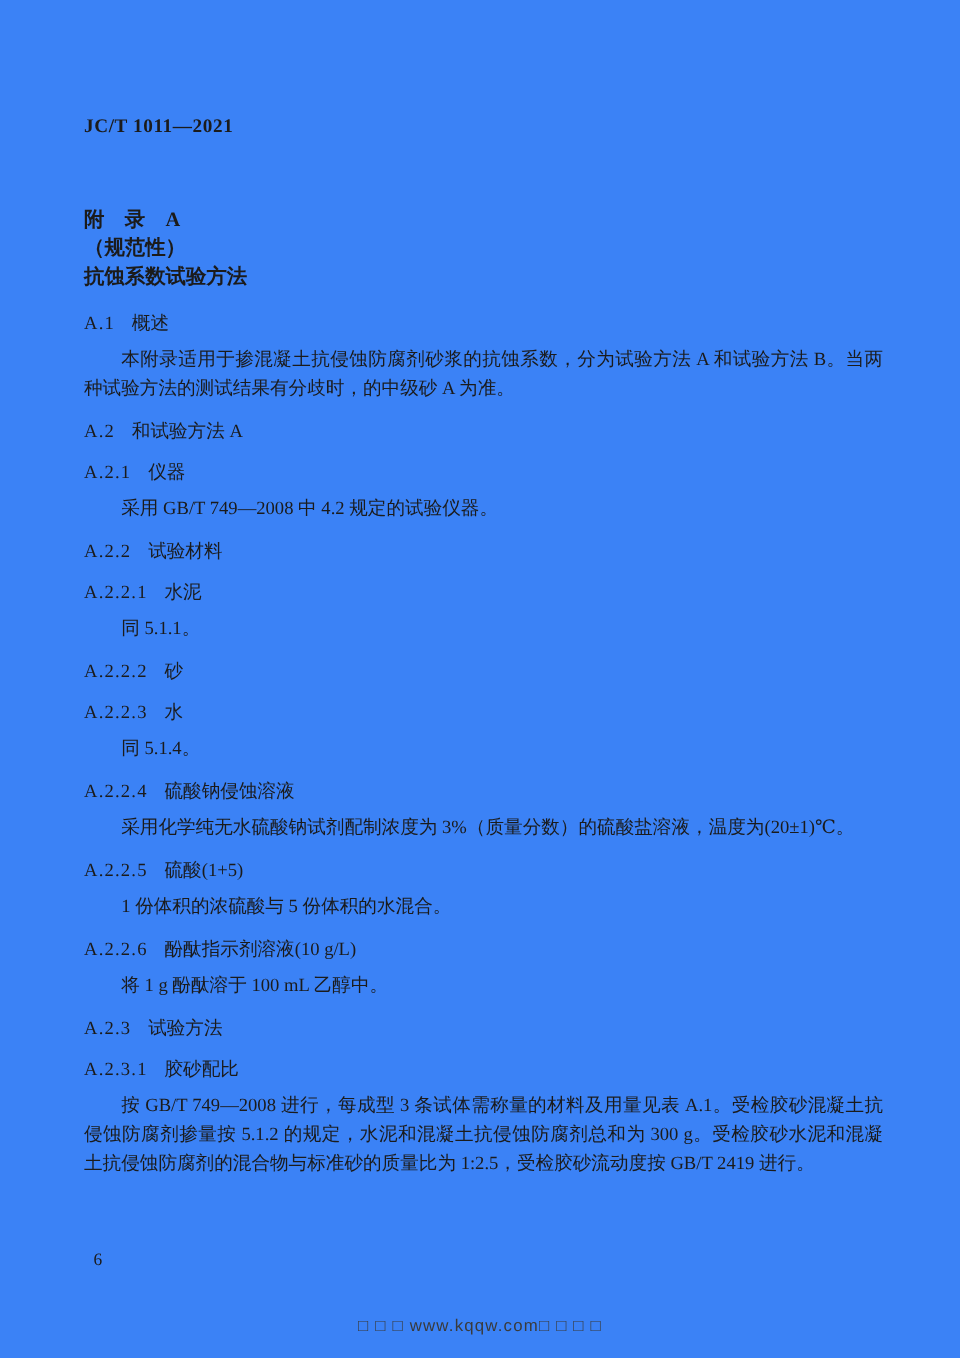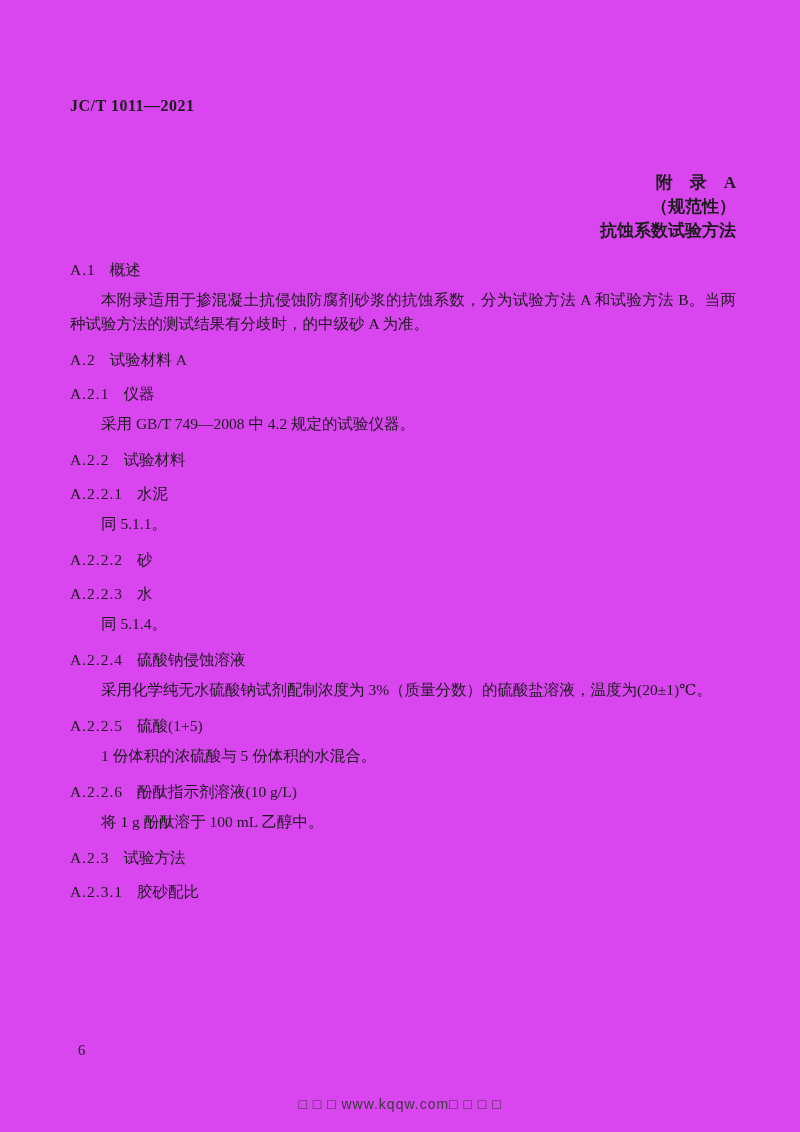--- a/index.html
+++ b/index.html
@@ -4,34 +4,34 @@
 <style>
   html,body{margin:0;padding:0;}
   body{
     width:800px;height:1132px;
     background:#e9e9e9;
     font-family:"Liberation Serif","DejaVu Serif",serif;
   }
   .page{
     position:relative;
     width:800px;height:1132px;
-    background:#d946ef;
+    background:#3b82f6;
     color:#1b1b1b;
     overflow:hidden;
     box-sizing:border-box;
     padding:97px 64px 0 70px;
   }
   .doc-number{
     font-size:16px;
     font-weight:bold;
     letter-spacing:0.5px;
   }
   .title-block{
     margin-top:56px;
-    text-align:right;
+    text-align:left;
     font-weight:bold;
     font-size:17px;
     line-height:24px;
     margin-bottom:16px;
   }
   .h{
     font-weight:normal;
     font-size:15.5px;
     line-height:21px;
     margin:13px 0 0 0;
@@ -73,21 +73,21 @@
   <div class="title-block">
     <div>附　录　A</div>
     <div>（规范性）</div>
     <div>抗蚀系数试验方法</div>
   </div>
 
   <div class="h"><span class="num">A.1</span><span>概述</span></div>
 
   <p class="para">本附录适用于掺混凝土抗侵蚀防腐剂砂浆的抗蚀系数，分为试验方法 A 和试验方法 B。当两种试验方法的测试结果有分歧时，的中级砂 A 为准。</p>
 
-  <div class="h"><span class="num">A.2</span><span>试验材料 A</span></div>
+  <div class="h"><span class="num">A.2</span><span>和试验方法 A</span></div>
 
   <div class="h"><span class="num">A.2.1</span><span>仪器</span></div>
 
   <p class="para">采用 GB/T 749—2008 中 4.2 规定的试验仪器。</p>
 
   <div class="h"><span class="num">A.2.2</span><span>试验材料</span></div>
 
   <div class="h"><span class="num">A.2.2.1</span><span>水泥</span></div>
 
   <p class="para">同 5.1.1。</p>
@@ -108,18 +108,19 @@
   <p class="para">1 份体积的浓硫酸与 5 份体积的水混合。</p>
 
   <div class="h"><span class="num">A.2.2.6</span><span>酚酞指示剂溶液(10 g/L)</span></div>
 
   <p class="para">将 1 g 酚酞溶于 100 mL 乙醇中。</p>
 
   <div class="h"><span class="num">A.2.3</span><span>试验方法</span></div>
 
   <div class="h"><span class="num">A.2.3.1</span><span>胶砂配比</span></div>
 
+  <p class="para">按 GB/T 749—2008 进行，每成型 3 条试体需称量的材料及用量见表 A.1。受检胶砂混凝土抗侵蚀防腐剂掺量按 5.1.2 的规定，水泥和混凝土抗侵蚀防腐剂总和为 300 g。受检胶砂水泥和混凝土抗侵蚀防腐剂的混合物与标准砂的质量比为 1:2.5，受检胶砂流动度按 GB/T 2419 进行。</p>
 
   <div class="page-number">6</div>
 
   <div class="watermark">□ □ □  www.kqqw.com□ □ □ □</div>
 
 </div>
 
 </body></html>

